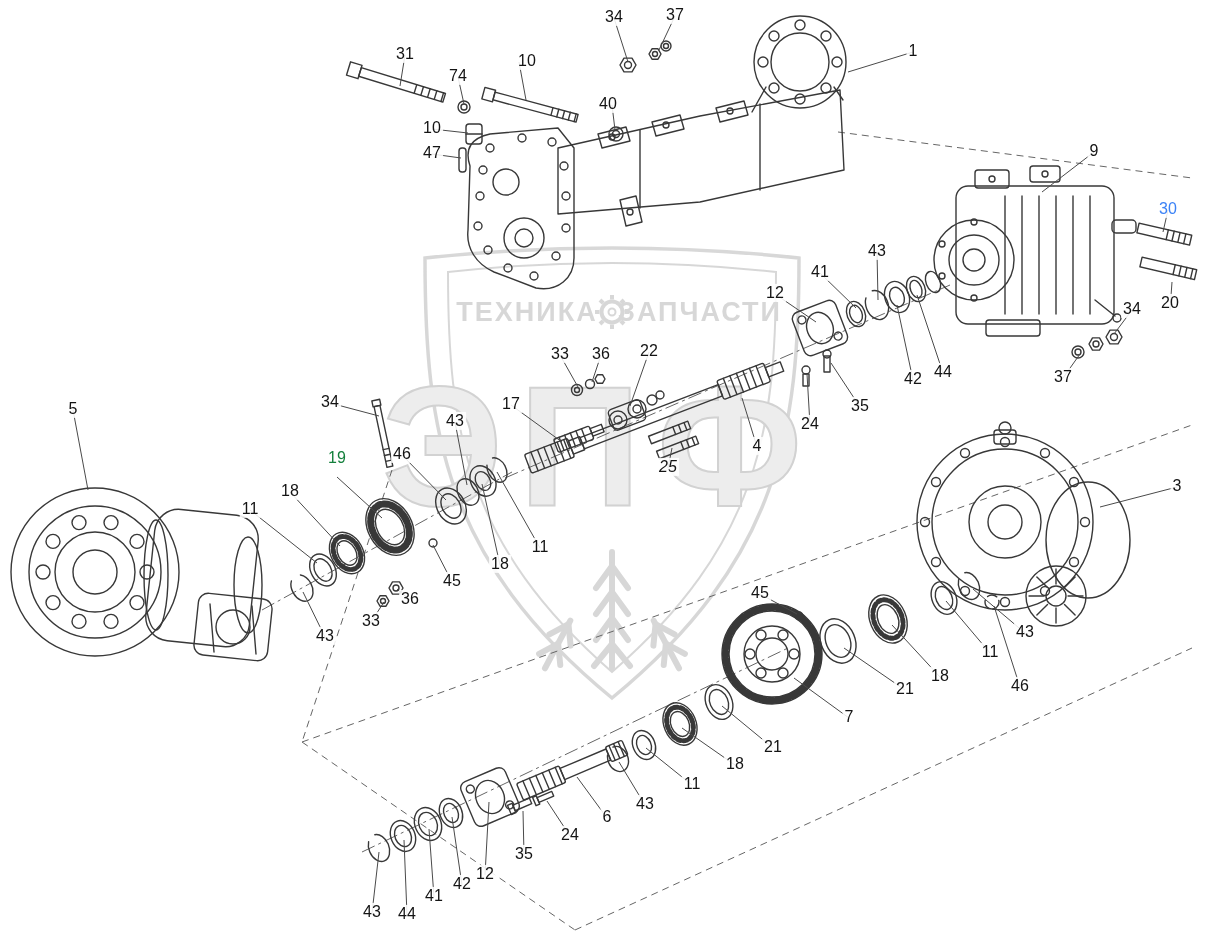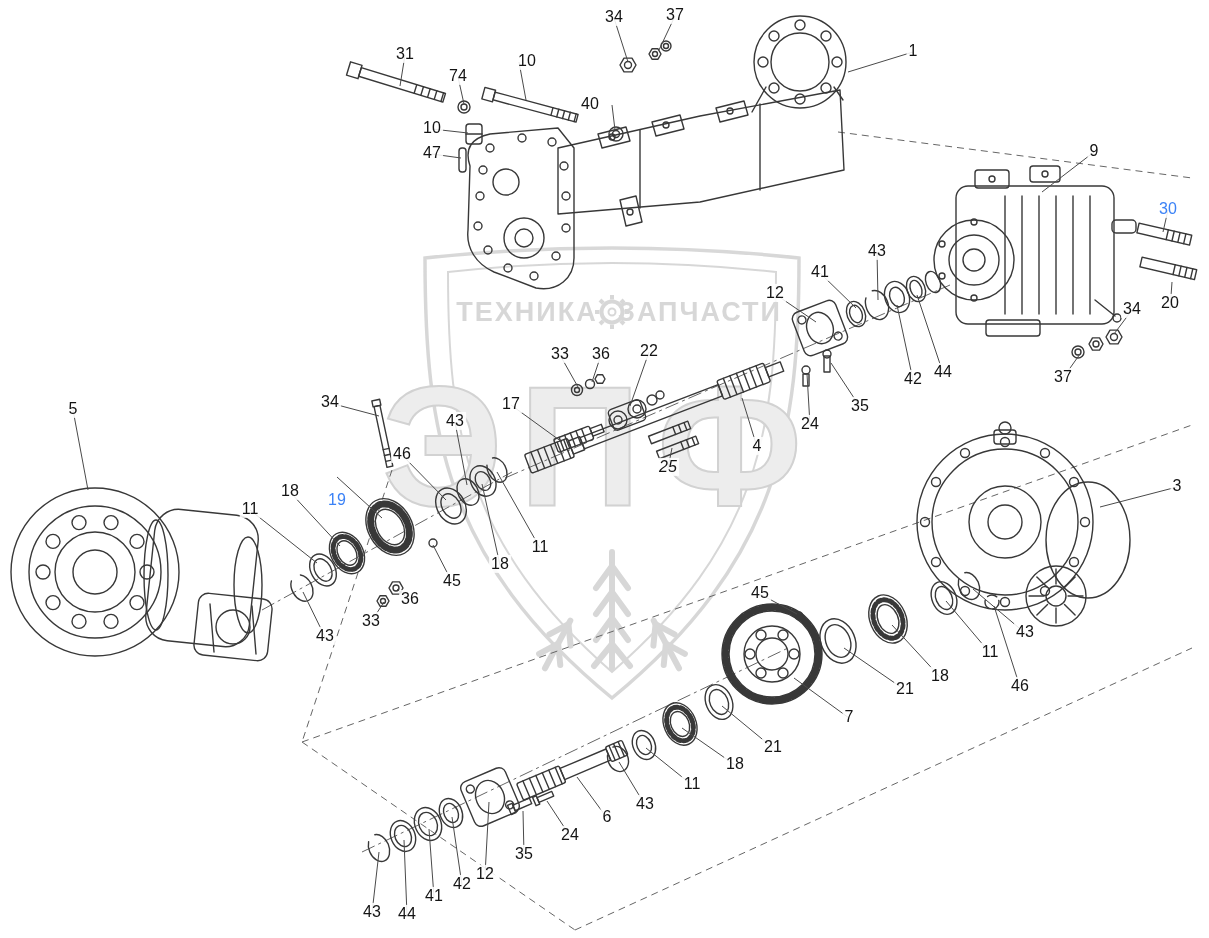--- a/index.html
+++ b/index.html
@@ -529,21 +529,21 @@
       </g>
 </svg>
 
 <div id="callout-layer">
       <span class="callout" style="left: 614px; top: 18px; color: rgb(20, 20, 20);">34</span>
       <span class="callout" style="left: 675px; top: 16px; color: rgb(20, 20, 20);">37</span>
       <span class="callout" style="left: 405px; top: 55px; color: rgb(20, 20, 20);">31</span>
       <span class="callout" style="left: 458px; top: 77px; color: rgb(20, 20, 20);">74</span>
       <span class="callout" style="left: 519px; top: 62px; color: rgb(20, 20, 20); margin-left: 8px;">10</span>
       <span class="callout" style="left: 913px; top: 52px; color: rgb(20, 20, 20);">1</span>
-      <span class="callout" style="left: 590px; top: 105px; color: rgb(20, 20, 20);">40</span>
+      <span class="callout" style="left: 608px; top: 105px; color: rgb(20, 20, 20);">40</span>
       <span class="callout" style="left: 432px; top: 129px; color: rgb(20, 20, 20);">10</span>
       <span class="callout" style="left: 432px; top: 154px; color: rgb(20, 20, 20); text-align: right;">47</span>
       <span class="callout" style="left: 1094px; top: 152px; color: rgb(20, 20, 20);">9</span>
       <span class="callout" style="left: 1168px; top: 210px; color: #3b82f6;">30</span>
       <span class="callout" style="left: 877px; top: 252px; color: rgb(20, 20, 20);">43</span>
       <span class="callout" style="left: 820px; top: 273px; color: rgb(20, 20, 20);">41</span>
       <span class="callout" style="left: 775px; top: 294px; color: rgb(20, 20, 20);">12</span>
       <span class="callout" style="left: 1170px; top: 304px; color: rgb(20, 20, 20);">20</span>
       <span class="callout" style="left: 1132px; top: 310px; color: rgb(20, 20, 20);">34</span>
       <span class="callout" style="left: 1063px; top: 378px; color: rgb(20, 20, 20);">37</span>
@@ -555,21 +555,21 @@
       <span class="callout" style="left: 601px; top: 355px; color: rgb(20, 20, 20);">36</span>
       <span class="callout" style="left: 649px; top: 352px; color: rgb(20, 20, 20);">22</span>
       <span class="callout" style="left: 757px; top: 447px; color: rgb(20, 20, 20);">4</span>
       <span class="callout" style="left: 73px; top: 410px; color: rgb(20, 20, 20);">5</span>
       <span class="callout" style="left: 330px; top: 403px; color: rgb(20, 20, 20);">34</span>
       <span class="callout" style="left: 511px; top: 405px; color: rgb(20, 20, 20);">17</span>
       <span class="callout" style="left: 455px; top: 422px; color: rgb(20, 20, 20);">43</span>
       <span class="callout" style="left: 402px; top: 455px; color: rgb(20, 20, 20);">46</span>
       <span class="callout" style="left: 668px; top: 468px; color: rgb(20, 20, 20); font-style: italic;">25</span>
       <span class="callout" style="left: 1177px; top: 487px; color: rgb(20, 20, 20);">3</span>
-      <span class="callout" style="left: 337px; top: 501px; color: #3b82f6;">19</span>
+      <span class="callout" style="left: 337px; top: 459px; color: #15803d;">19</span>
       <span class="callout" style="left: 290px; top: 492px; color: rgb(20, 20, 20);">18</span>
       <span class="callout" style="left: 250px; top: 510px; color: rgb(20, 20, 20);">11</span>
       <span class="callout" style="left: 500px; top: 565px; color: rgb(20, 20, 20);">18</span>
       <span class="callout" style="left: 540px; top: 548px; color: rgb(20, 20, 20);">11</span>
       <span class="callout" style="left: 452px; top: 582px; color: rgb(20, 20, 20);">45</span>
       <span class="callout" style="left: 410px; top: 600px; color: rgb(20, 20, 20);">36</span>
       <span class="callout" style="left: 371px; top: 622px; color: rgb(20, 20, 20);">33</span>
       <span class="callout" style="left: 325px; top: 637px; color: rgb(20, 20, 20);">43</span>
       <span class="callout" style="left: 760px; top: 594px; color: rgb(20, 20, 20);">45</span>
       <span class="callout" style="left: 1025px; top: 633px; color: rgb(20, 20, 20);">43</span>

